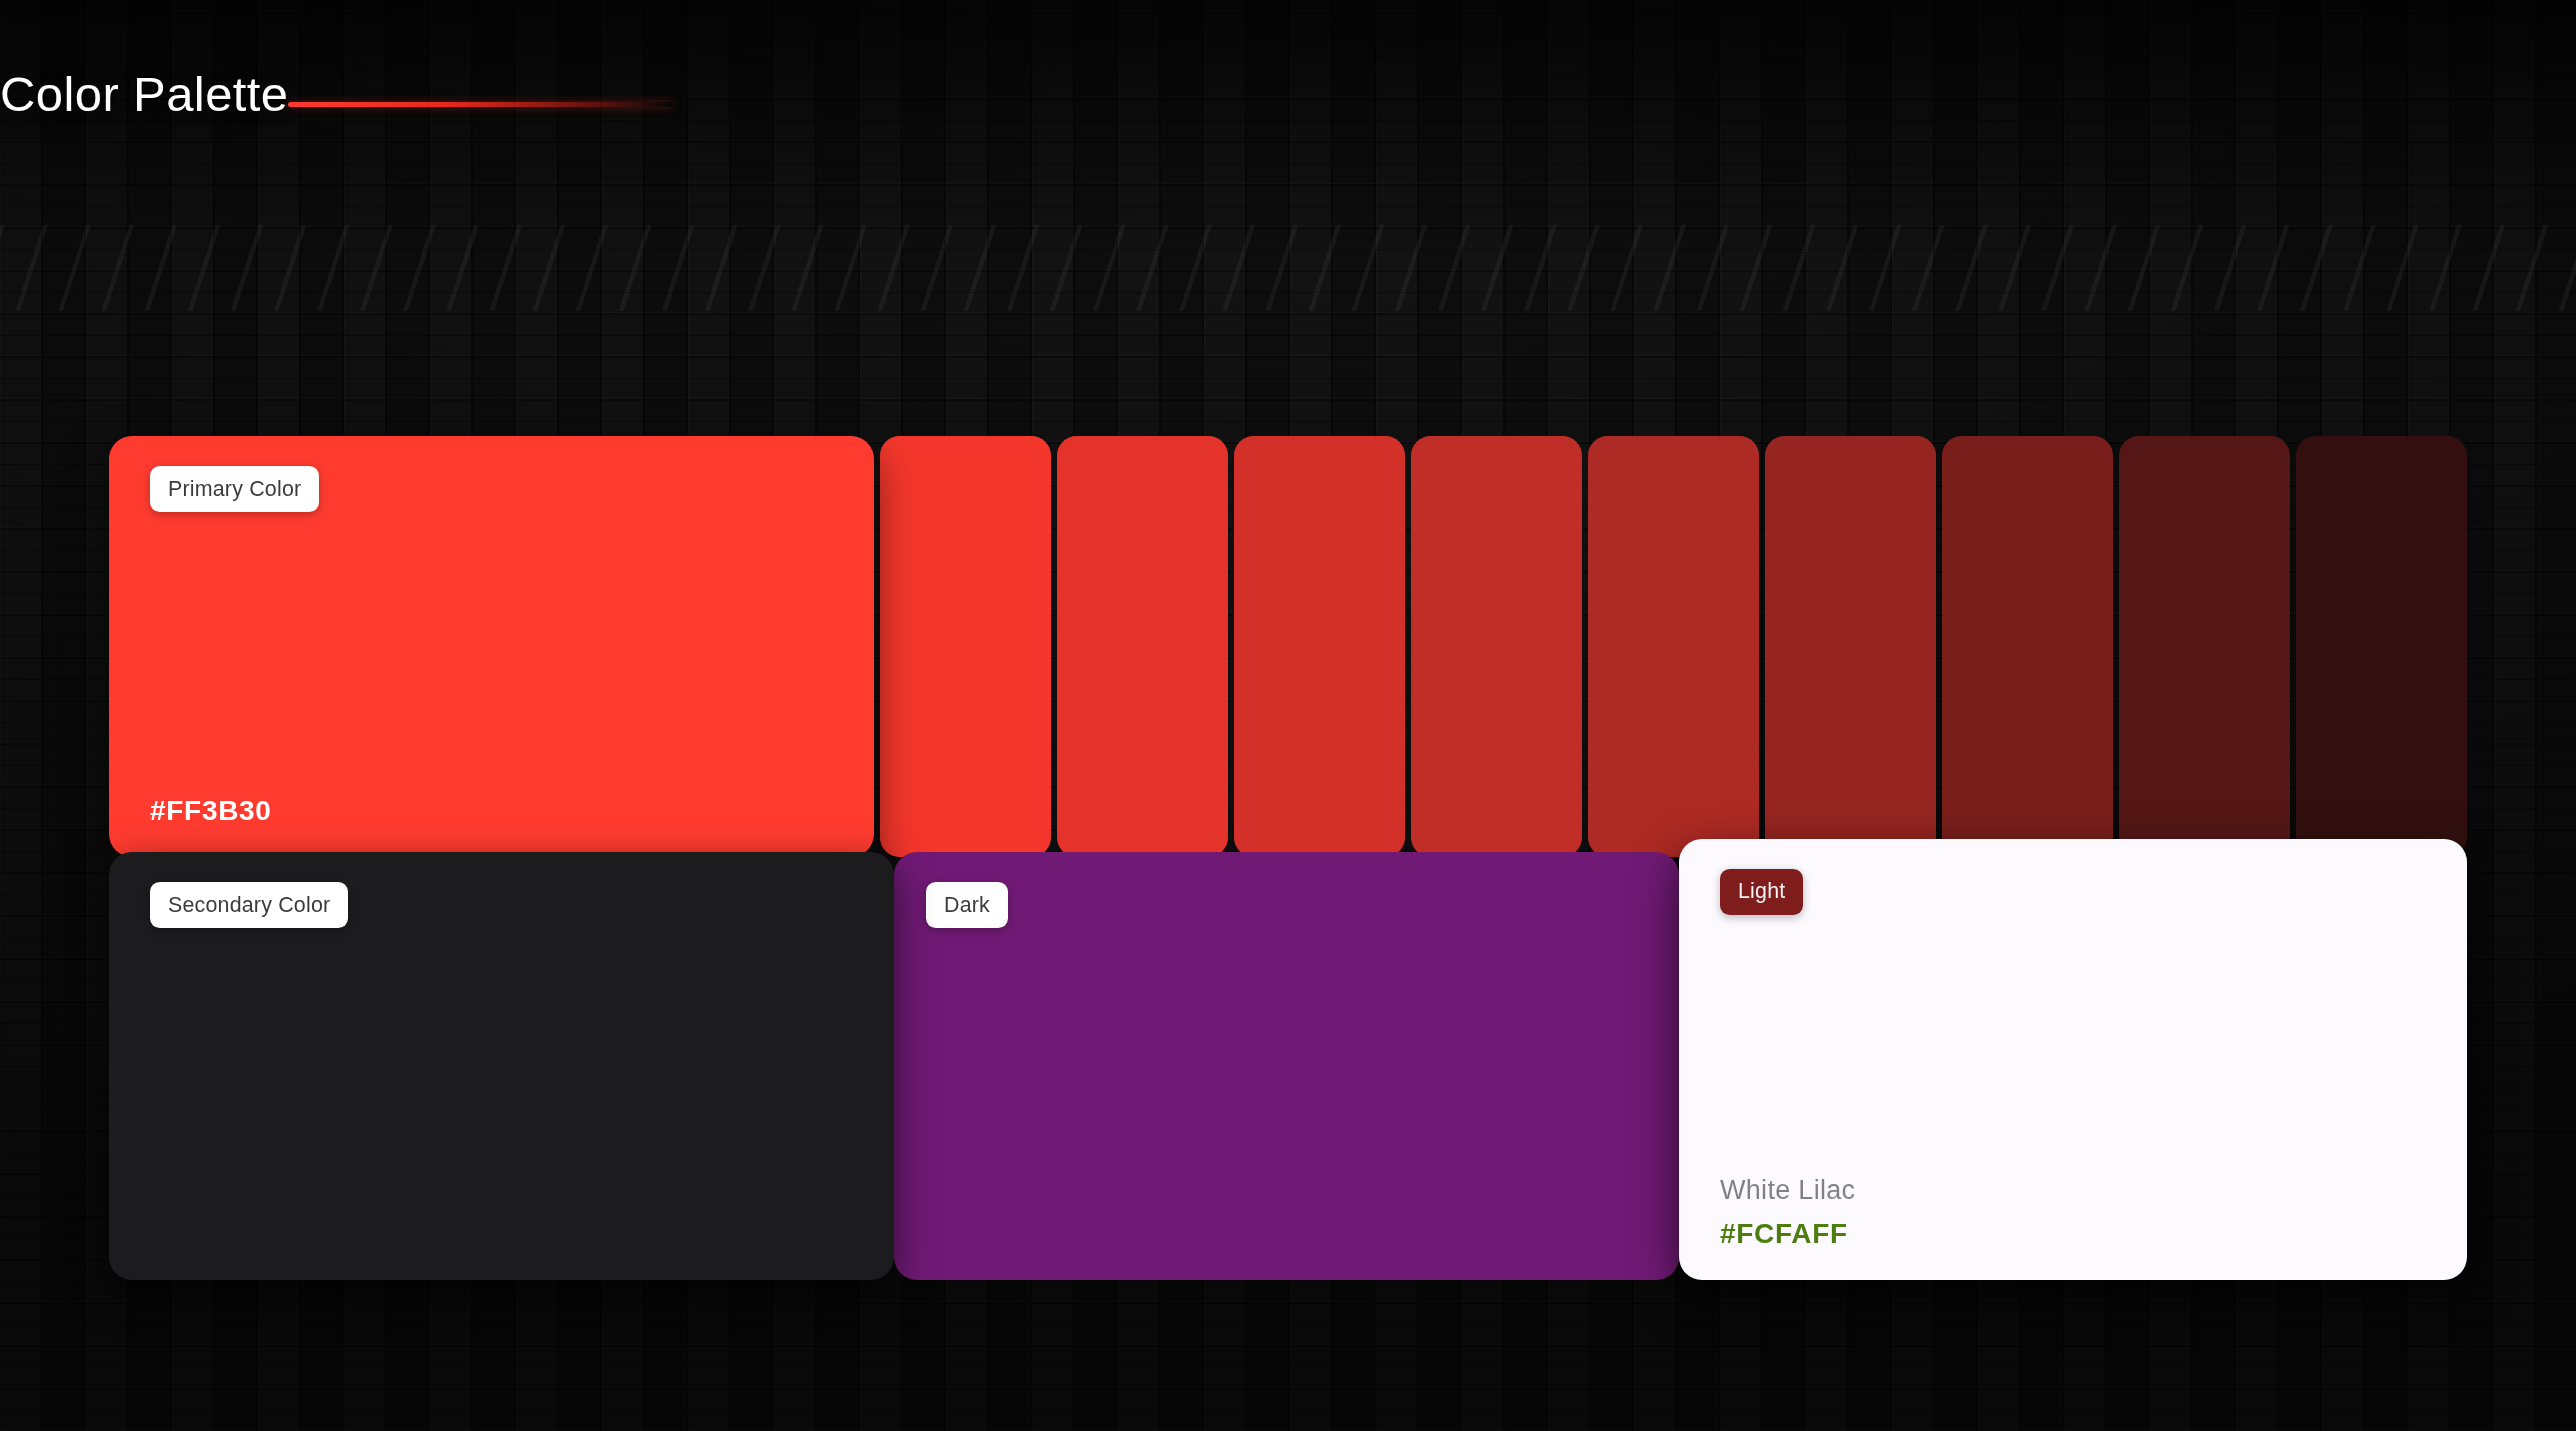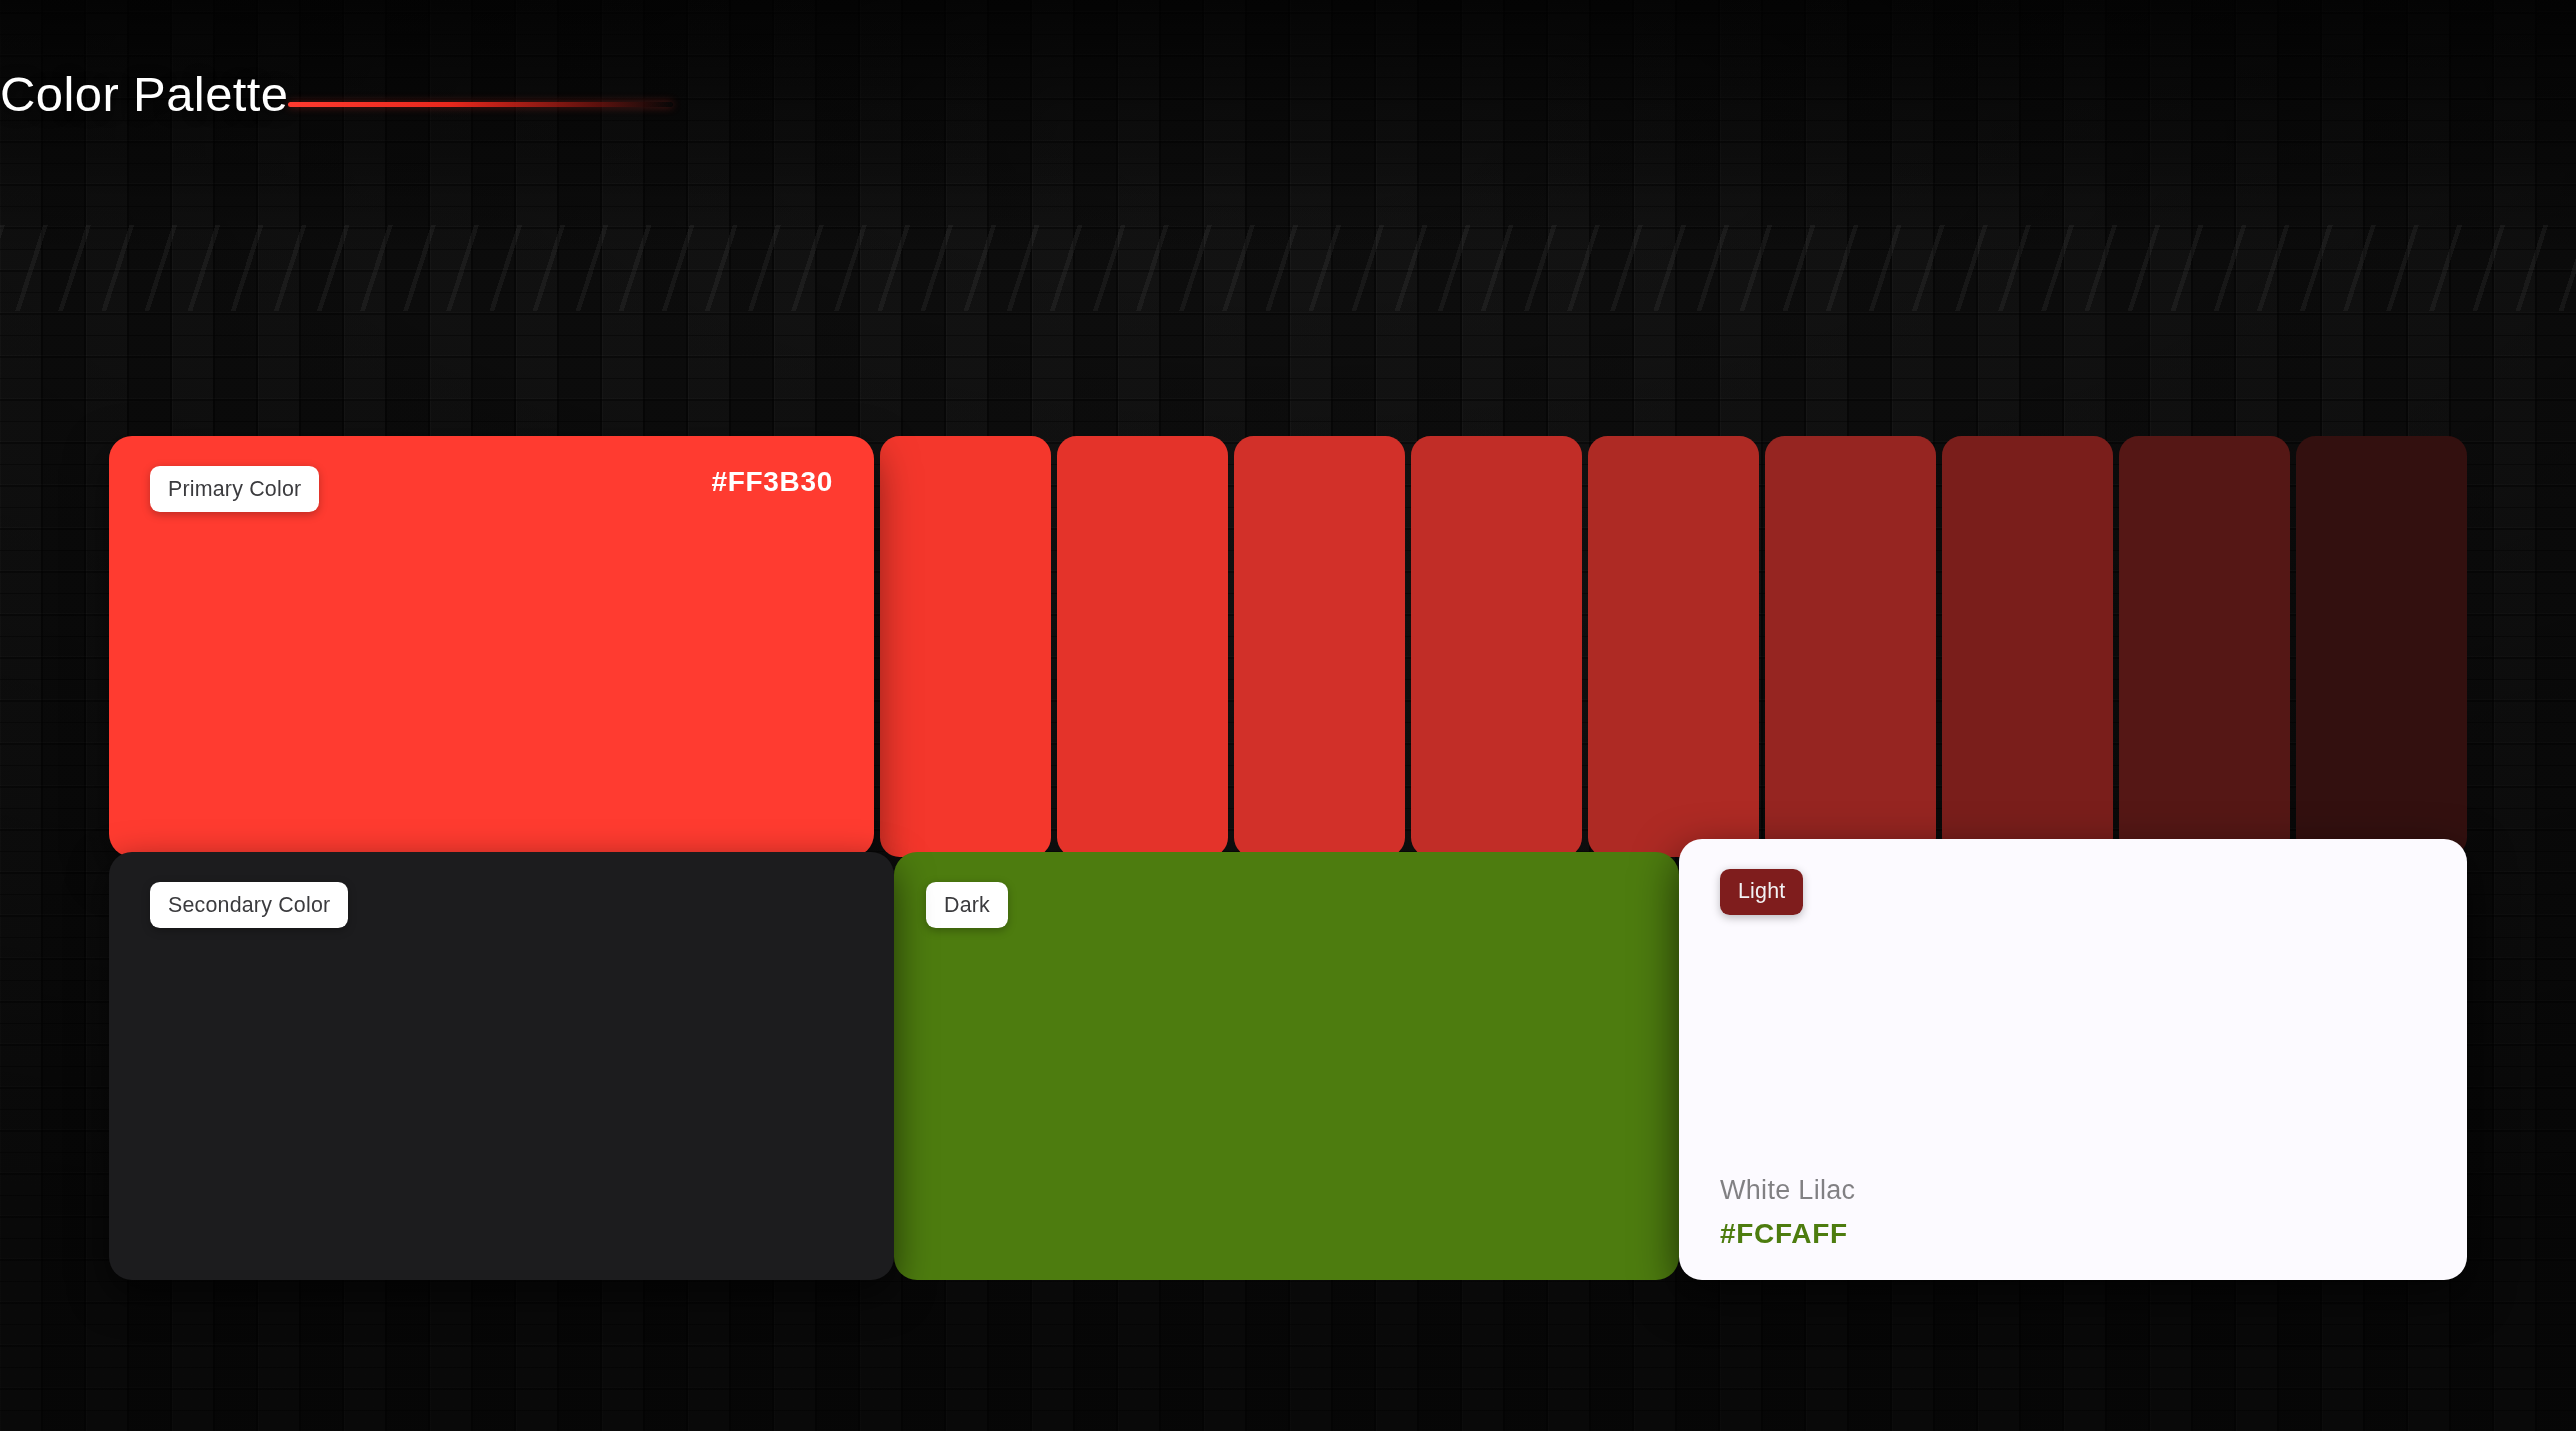--- a/index.html
+++ b/index.html
@@ -137,21 +137,21 @@
     display: flex;
     align-items: stretch;
     gap: 6.2px;
   }
   .primary-swatch {
     position: relative;
     flex: 0 0 765px;
     border-radius: 23px;
     padding: 30px 41px;
     display: flex;
-    flex-direction: row;
+    flex-direction: column;
     justify-content: space-between;
     box-shadow: 0 16px 43px rgba(0,0,0,0.55);
   }
   .shade {
     flex: 1 1 0;
     border-radius: 19.6px;
   }
 
   
   .badge {
@@ -259,21 +259,21 @@
         <span class="color-hex">#FF3B30</span>
       </div>
     </div>
     <div id="shade-container" style="display:contents"><div class="shade" style="background: rgb(244, 55, 44);"></div><div class="shade" style="background: rgb(228, 51, 42);"></div><div class="shade" style="background: rgb(210, 48, 41);"></div><div class="shade" style="background: rgb(193, 45, 39);"></div><div class="shade" style="background: rgb(174, 42, 36);"></div><div class="shade" style="background: rgb(150, 37, 33);"></div><div class="shade" style="background: rgb(122, 30, 27);"></div><div class="shade" style="background: rgb(85, 23, 21);"></div><div class="shade" style="background: rgb(51, 16, 15);"></div></div>
   </div>
 
   <div class="cards-row" id="cards-row">
       <div class="color-card card-charcoal on-dark" style="background: rgb(28, 28, 30);">
         <span class="badge badge-light">Secondary Color</span>
       </div>
-      <div class="color-card card-black on-dark" style="background: #4d7c0f; padding-left: 32px;">
+      <div class="color-card card-black on-dark" style="background: #701a75; padding-left: 32px;">
         <span class="badge badge-light">Dark</span>
       </div>
       <div class="color-card card-white on-light" style="background: rgb(252, 250, 255);">
         <span class="badge badge-dark">Light</span>
         <div class="swatch-meta">
           <span class="color-name">White Lilac</span>
           <span class="color-hex">#FCFAFF</span>
         </div>
       </div>
     </div>

